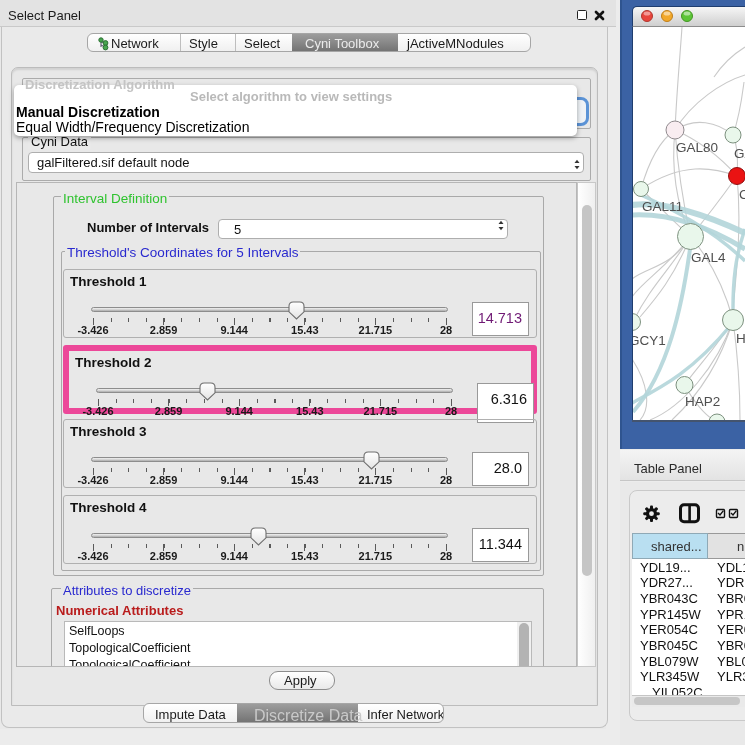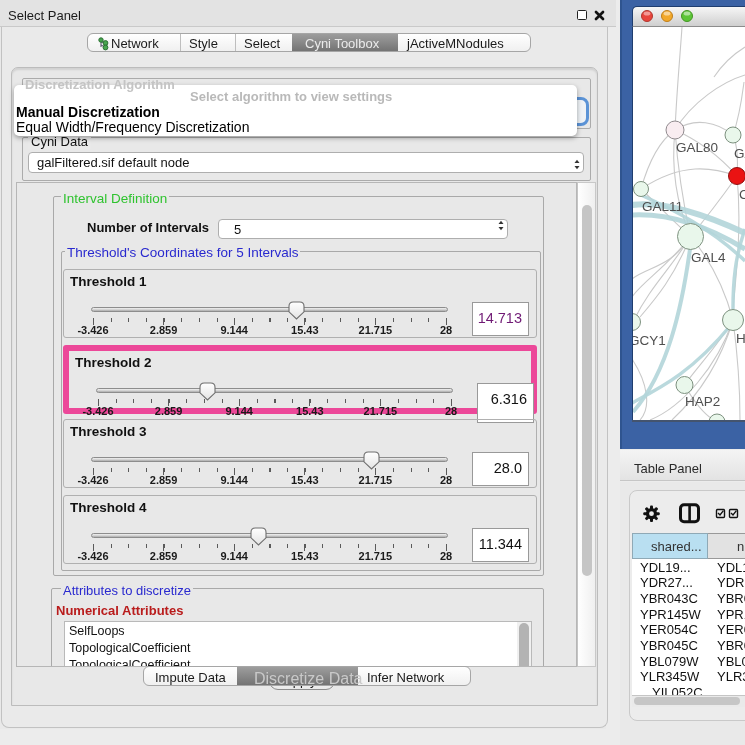--- a/index.html
+++ b/index.html
@@ -200,21 +200,21 @@
   <div class="abs" style="left:500px;top:439px;width:14px;height:59px;background:#f0f0f0;"></div>
   <div class="abs" style="left:502px;top:440px;width:10px;height:58px;background:#b3b3b3;border-radius:5px;"></div>
 </div>
 
 <div class="abs" style="left:577px;top:182px;width:19px;height:485px;background:linear-gradient(to right,#ffffff,#efefef);border:1px solid #c8c8c8;border-left:1px solid #c4c4c4;box-sizing:border-box;"></div>
 <div class="abs" style="left:582px;top:205px;width:10px;height:371px;background:#c5c5c5;border-radius:5px;"></div>
 
 <div class="abs" style="left:269px;top:671px;width:66px;height:19px;background:linear-gradient(#ffffff,#e9e9e9);border:1px solid #8d8d8d;border-radius:9px;box-sizing:border-box;"></div>
 <div class="lbl" style="left:284px;top:673px;font-size:13px;color:#1a1a1a;">Apply</div>
 
-<div class="abs" id="bottabs" style="left:143px;top:666px;width:328px;height:20px;border:1px solid #a6a6a6;border-radius:6px;background:linear-gradient(#ffffff,#f0f0f0);box-sizing:border-box;overflow:hidden;">
+<div class="abs" id="bottabs" style="left:143px;top:703px;width:301px;height:20px;border:1px solid #a6a6a6;border-radius:6px;background:linear-gradient(#ffffff,#f0f0f0);box-sizing:border-box;overflow:hidden;">
   <div class="abs" style="left:0;top:0;width:93px;height:20px;border-right:1px solid #bebebe;"></div>
   <div class="abs" style="left:93px;top:0;width:121px;height:20px;background:linear-gradient(#9d9d9d,#6f6f6f);"></div>
   <div class="abs" style="left:214px;top:0;width:109px;height:20px;"></div>
   <div class="lbl" style="left:11px;top:3px;font-size:13px;color:#1a1a1a;">Impute Data</div>
   <div class="lbl" style="left:110px;top:3px;font-size:16px;color:#c9c9c9;">Discretize Data</div>
   <div class="lbl" style="left:223px;top:3px;font-size:13px;color:#1a1a1a;">Infer Network</div>
 </div>
 
 <div class="abs" style="left:0;top:729px;width:620px;height:16px;background:#ececec;"></div>
 

